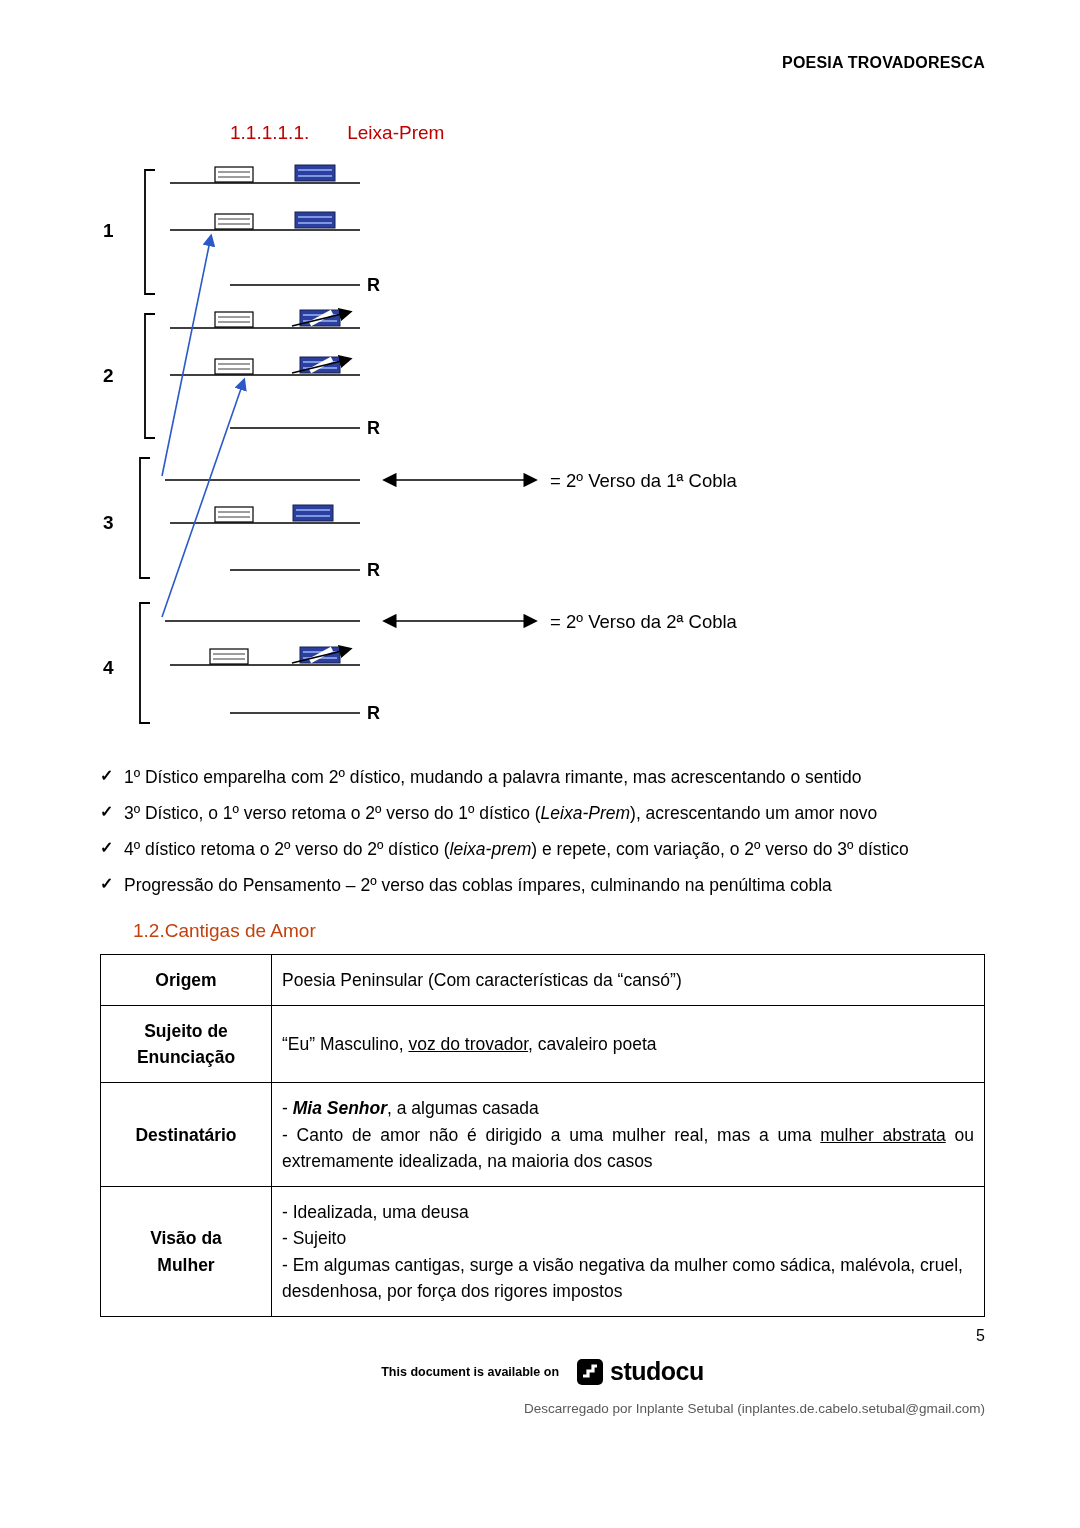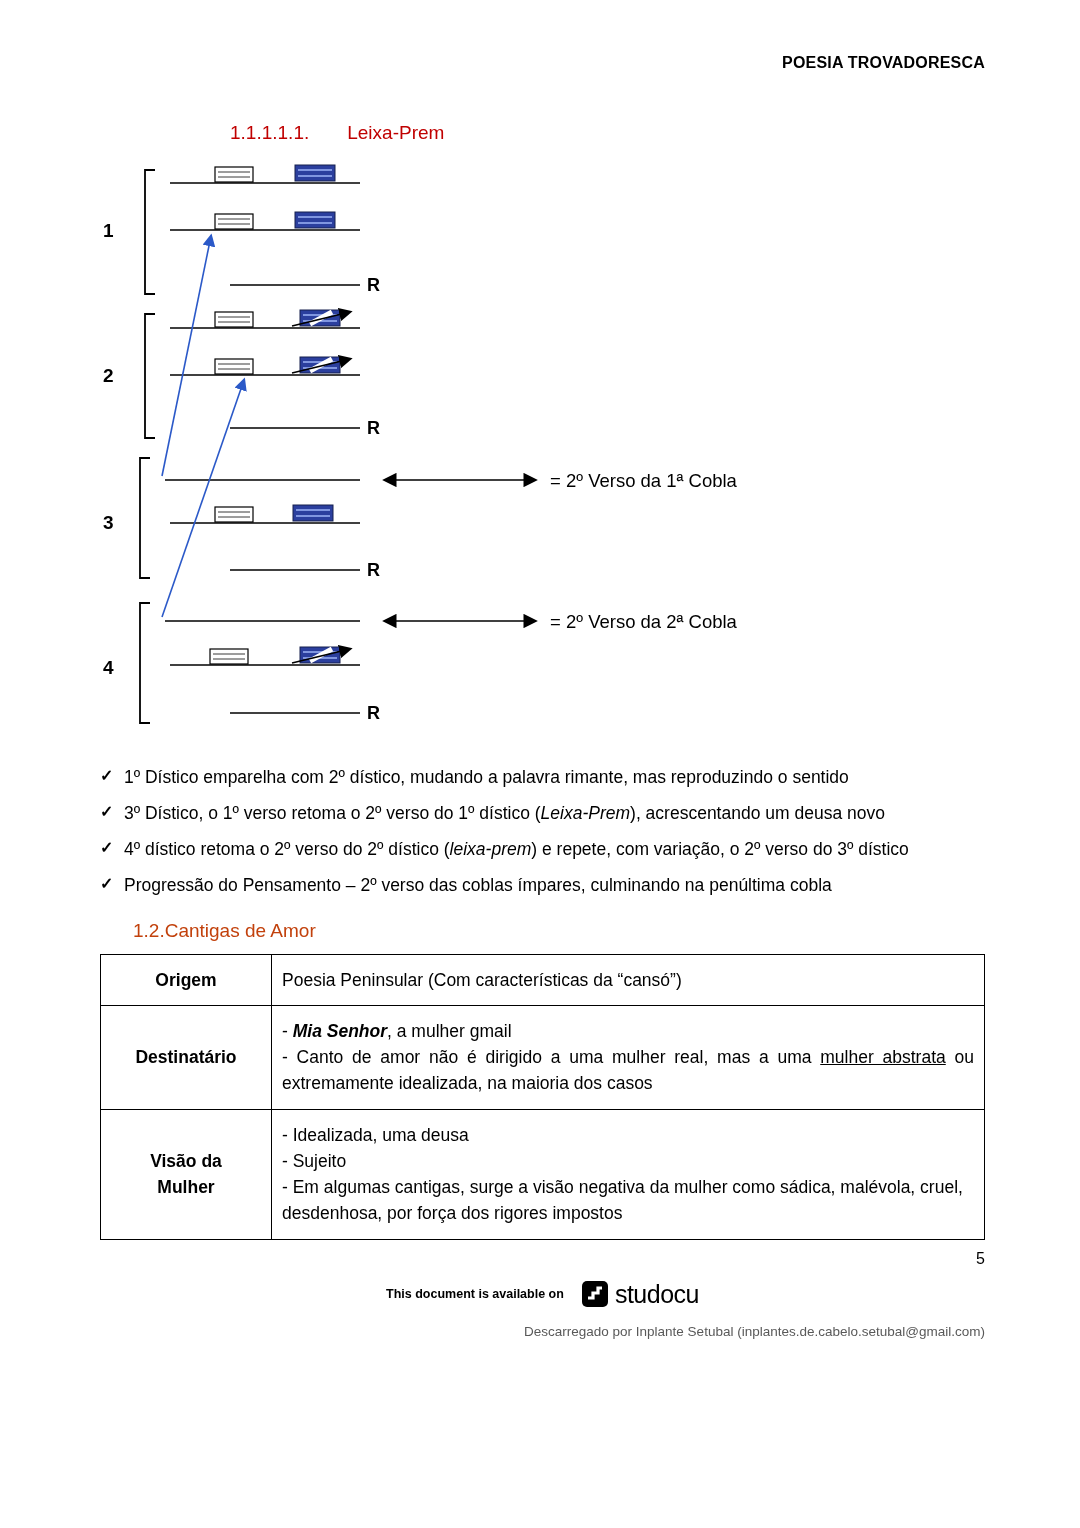--- a/index.html
+++ b/index.html
@@ -41,21 +41,21 @@
   table.amor { border-collapse:collapse; width:100%; }
   table.amor td { border:1.6px solid #000; font-size:17.5px; line-height:1.5; padding:12px 10px; vertical-align:middle; }
   td.lbl { width:150px; text-align:center; font-weight:bold; padding:4px 4px; }
   .lbl-inner { max-width:108px; margin:0 auto; }
 
   .pagenum { text-align:right; font-size:16px; margin-top:10px; }
 
   .footer-avail { display:flex; align-items:center; justify-content:center; gap:18px; margin-top:12px; }
   .avail-text { font-size:12.5px; font-weight:bold; }
   .brand-wrap { display:flex; align-items:center; gap:7px; }
-  .brand { font-size:25px; font-weight:normal; letter-spacing:-.5px; }
+  .brand { font-size:25px; font-weight:bold; letter-spacing:-.5px; }
   .dl-line { text-align:right; color:#595959; font-size:13.5px; margin-top:15px; }
 </style>
 </head>
 <body>
 
 <div class="page">
 
   <div class="doc-header">POESIA TROVADORESCA</div>
 
   <div class="h-red">
@@ -180,25 +180,25 @@
       </g>
 
       <line class="bluearrow" x1="67" y1="320" x2="116" y2="80" marker-end="url(#ahBlue)"></line>
       <line class="bluearrow" x1="67" y1="461" x2="149" y2="224" marker-end="url(#ahBlue)"></line>
     </svg>
   </div>
 
   <div class="bullets">
     <div class="bullet">
       <span class="check">✓</span>
-      <div class="btext">1º Dístico emparelha com 2º dístico, mudando a palavra rimante, mas reproduzindo o sentido</div>
-    </div>
-    <div class="bullet">
-      <span class="check">✓</span>
-      <div class="btext"><span>3º Dístico, o 1º verso retoma o 2º verso do 1º dístico (</span><i>Leixa-Prem</i><span>), acrescentando um deusa novo</span></div>
+      <div class="btext">1º Dístico emparelha com 2º dístico, mudando a palavra rimante, mas acrescentando o sentido</div>
+    </div>
+    <div class="bullet">
+      <span class="check">✓</span>
+      <div class="btext"><span>3º Dístico, o 1º verso retoma o 2º verso do 1º dístico (</span><i>Leixa-Prem</i><span>), acrescentando um amor novo</span></div>
     </div>
     <div class="bullet">
       <span class="check">✓</span>
       <div class="btext"><span>4º dístico retoma o 2º verso do 2º dístico (</span><i>leixa-prem</i><span>) e repete, com variação, o 2º verso do 3º dístico</span></div>
     </div>
     <div class="bullet">
       <span class="check">✓</span>
       <div class="btext">Progressão do Pensamento – 2º verso das coblas ímpares, culminando na penúltima cobla</div>
     </div>
   </div>
@@ -208,24 +208,30 @@
   <table class="amor">
     <tbody>
         <tr>
       <td class="lbl">
             <div class="lbl-inner">Origem</div>
           </td>
       <td>Poesia Peninsular (Com características da “cansó”)</td>
     </tr>
     <tr>
       <td class="lbl">
+            <div class="lbl-inner">Sujeito de Enunciação</div>
+          </td>
+      <td><span>“Eu” Masculino, </span><u>voz do trovador</u><span>, cavaleiro poeta</span></td>
+    </tr>
+    <tr>
+      <td class="lbl">
             <div class="lbl-inner">Destinatário</div>
           </td>
       <td>
-        <div><span>- </span><b><i>Mia Senhor</i></b><span>, a mulher gmail</span></div>
+        <div><span>- </span><b><i>Mia Senhor</i></b><span>, a algumas casada</span></div>
         <div style="text-align:justify;"><span>- Canto de amor não é dirigido a uma mulher real, mas a uma </span><u>mulher abstrata</u><span> ou extremamente idealizada, na maioria dos casos</span></div>
       </td>
     </tr>
     <tr>
       <td class="lbl">
             <div class="lbl-inner">Visão da Mulher</div>
           </td>
       <td>
         <div>- Idealizada, uma deusa</div>
         <div>- Sujeito</div>

